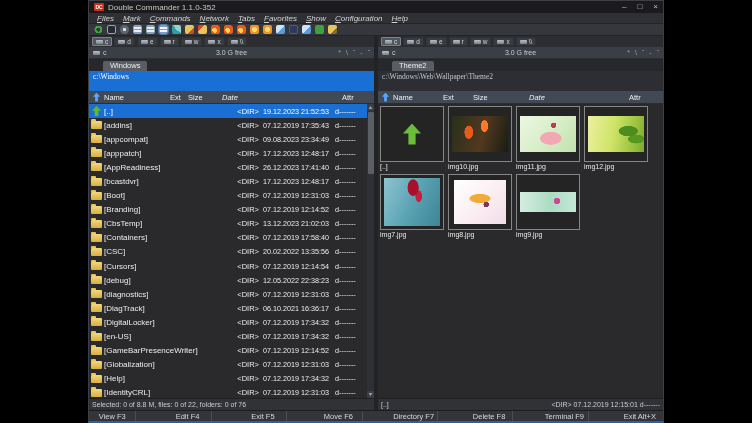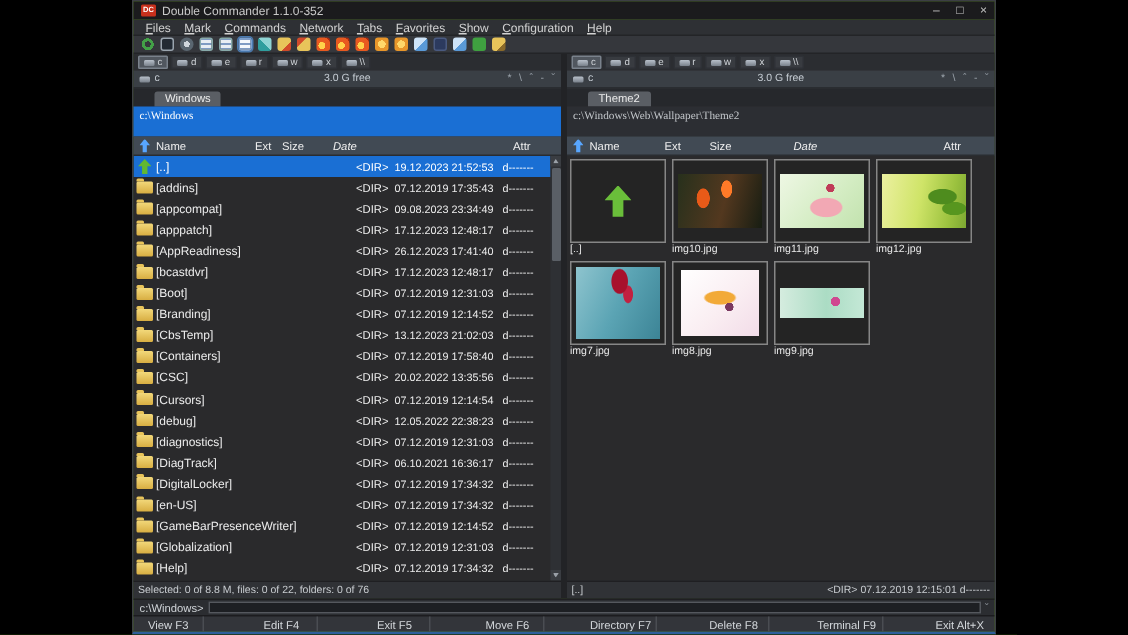--- a/index.html
+++ b/index.html
@@ -14,21 +14,21 @@
   .titlebar { height:12px; background:#1b1b1d; display:flex; align-items:center;
     padding:0 5px; gap:4px; flex:0 0 auto; }
   .dc-logo { width:10px; height:8px; background:#c8301c; border-radius:1px; color:#fff;
     font-size:5px; font-weight:bold; line-height:8px; text-align:center; }
   .title-text { font-size:8px; color:#c8c8c8; white-space:nowrap; }
   .wctrls { margin-left:auto; display:flex; gap:11px; }
   .wctrl { font-size:8px; color:#c4c4c4; line-height:12px; cursor:default; }
 
   
   .menubar { height:11px; background:#2e3034; display:flex; align-items:center;
-    padding:1px 4px; gap:1px; flex:0 0 auto; border-bottom:1px solid #232427; }
+    padding:1px 4px; gap:1px; flex:0 0 auto; border-bottom:1px solid #232427;font-style:italic; }
   .menu-item { display:inline-block; font-size:8px; color:#d2d2d2; padding:0 4px; }
   .menu-item::first-letter { text-decoration:underline; }
 
   
   .toolbar { height:12px; background:#35373c; display:flex; align-items:center;
     padding:0 5px; gap:4px; flex:0 0 auto; border-bottom:1px solid #232427; }
   .tbi { width:9px; height:9px; border-radius:2px; flex:0 0 auto; }
   .i-refresh { background:radial-gradient(circle at 50% 50%, rgba(0,0,0,0) 0 2px, #43a047 2px 4px, rgba(0,0,0,0) 4px); }
   .i-console { background:#232a33; border:1px solid #9aa4ae; }
   .i-options { border-radius:50%; background:radial-gradient(circle at 50% 50%, #cfd6dd 0 30%, #5a6670 31%); }
@@ -601,25 +601,20 @@
             <div class="tlabel">img9.jpg</div>
           </div>
           </div>
         <div class="statusbar split">
           <span>[..]</span>
           <span>&lt;DIR&gt; 07.12.2019 12:15:01 d-------</span>
         </div>
       </div>
     </div>
 
-    <div class="cmdline">
-      <span class="prompt">c:\Windows&gt;</span>
-      <input class="cmdinput" value="" style="">
-      <span class="cmd-drop">ˇ</span>
-    </div>
 
     <div class="fnbar">
 
     <span class="fnbtn">View F3</span>
         <span class="fnbtn">Edit F4</span>
         <span class="fnbtn">Exit F5</span>
         <span class="fnbtn">Move F6</span>
         <span class="fnbtn">Directory F7</span>
         <span class="fnbtn">Delete F8</span>
         <span class="fnbtn">Terminal F9</span>

